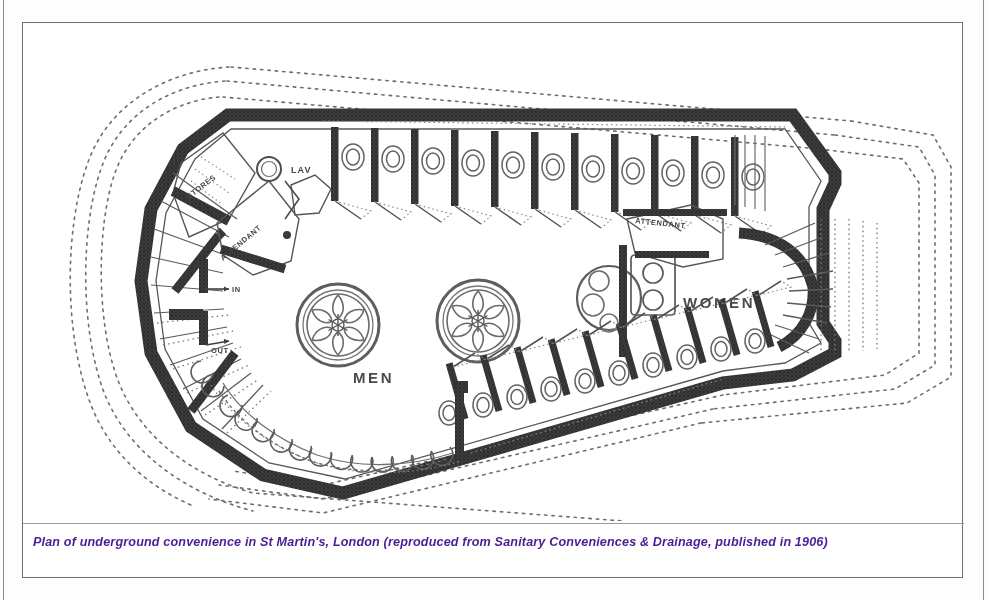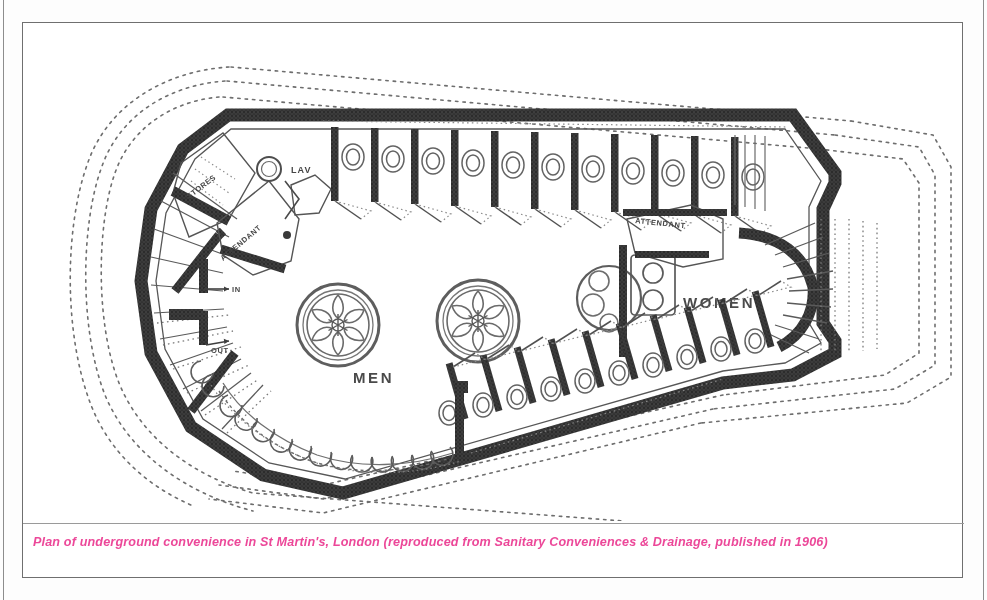--- a/index.html
+++ b/index.html
@@ -50,21 +50,21 @@
   }
   .caption {
     position: absolute;
     left: 10px; top: 511px;
     width: 921px;
     font-family: "Liberation Sans", sans-serif;
     font-style: italic;
     font-weight: bold;
     font-size: 12.6px;
     letter-spacing: 0.15px;
-    color: #ec4899;
+    color: #4c1d95;
     line-height: 16px;
     white-space: nowrap;
   }
 
   
   text.plan-label {
     font-family: "Liberation Sans", sans-serif;
     fill: #3c3c3c;
     font-weight: 600;
   }

